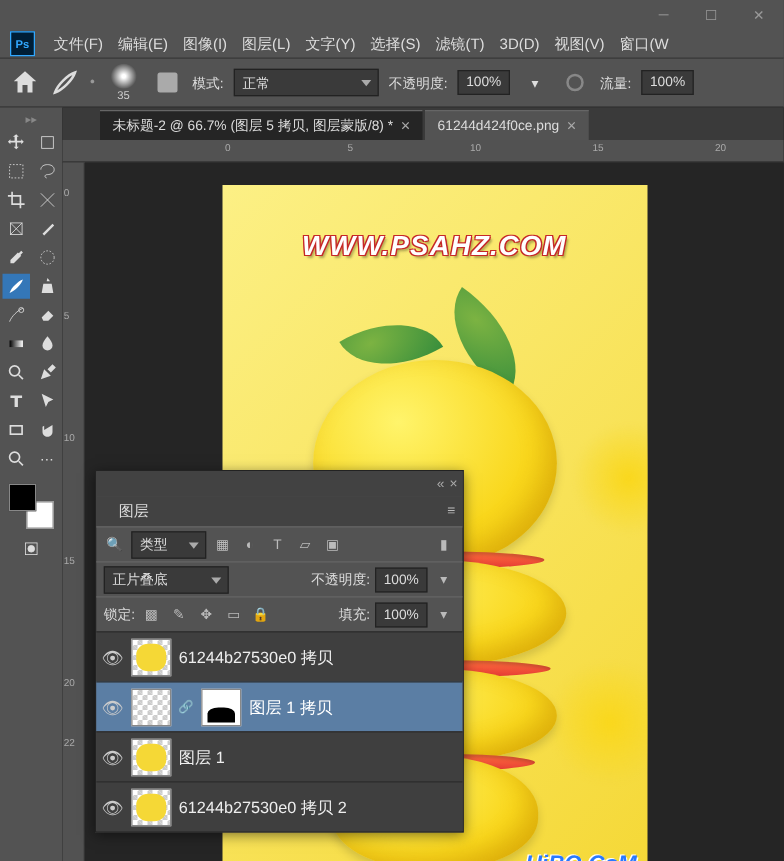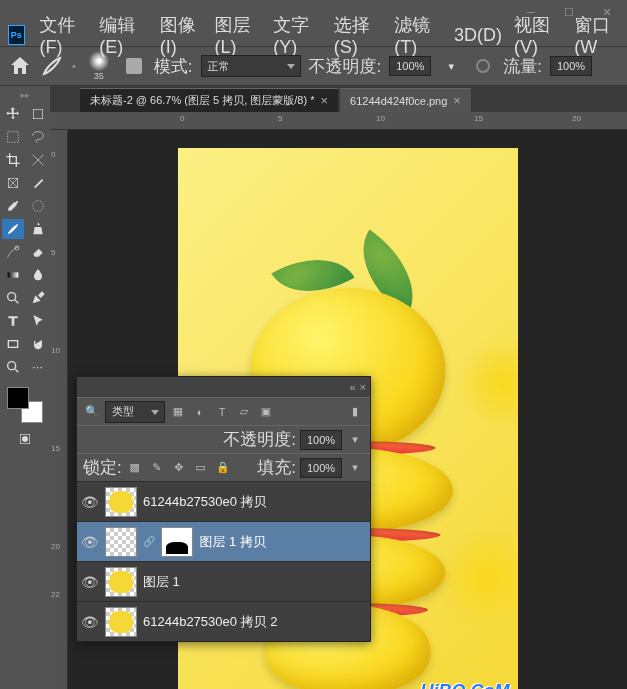--- a/index.html
+++ b/index.html
@@ -1,29 +1,29 @@
 <!DOCTYPE html>
 <html><head>
 <meta charset="utf-8">
 <style>
 * { margin: 0; padding: 0; box-sizing: border-box; user-select: none; }
 body { width: 627px; height: 689px; background: #535353; font-family: "Microsoft YaHei", sans-serif; font-size: 11px; color: #ddd; overflow: hidden; position: relative; }
 .titlebar { height: 24px; background: #535353; display: flex; align-items: center; justify-content: flex-end; padding: 0 6px; gap: 10px; }
 .titlebar .win-btn { width: 28px; height: 20px; color: #999; display: flex; align-items: center; justify-content: center; }
 .menubar { height: 22px; background: #535353; display: flex; align-items: center; padding-left: 8px; gap: 2px; }
 .ps-logo { width: 20px; height: 20px; background: #001e36; border: 1px solid #31a8ff; color: #31a8ff; font-size: 9px; font-weight: bold; display: flex; align-items: center; justify-content: center; margin-right: 8px; }
-.menu-item { padding: 2px 5px; color: #ddd; font-size: 18px; }
+.menu-item { padding: 2px 5px; color: #ddd; font-size: 12px; }
 .optbar { height: 40px; background: #535353; border-top: 1px solid #383838; border-bottom: 1px solid #383838; display: flex; align-items: center; padding-left: 8px; gap: 8px; }
 .opt-icon { width: 24px; height: 24px; display: flex; align-items: center; justify-content: center; color: #ddd; }
 .brush-preview { width: 30px; height: 30px; display: flex; flex-direction: column; align-items: center; }
 .brush-circle { width: 22px; height: 22px; background: radial-gradient(circle, #fff 10%, transparent 70%); border-radius: 50%; }
 .select { background: #3a3a3a; border: 1px solid #222; height: 22px; padding: 0 18px 0 6px; color: #ddd; display: flex; align-items: center; position: relative; font-size: 11px; }
 .select::after { content: ""; position: absolute; right: 5px; top: 8px; border-left: 4px solid transparent; border-right: 4px solid transparent; border-top: 5px solid #aaa; }
 .input-pct { background: #3a3a3a; border: 1px solid #222; height: 20px; width: 42px; color: #ddd; text-align: center; font-size: 11px; display: inline-flex; align-items: center; justify-content: center; }
-.opt-label { font-size: 17px; color: #ddd; }
+.opt-label { font-size: 11px; color: #ddd; }
 .main { display: flex; height: calc(689px - 86px); background: #252525; }
 .toolbar { width: 50px; background: #535353; padding-top: 4px; display: flex; flex-direction: column; align-items: center; }
 .tool-grid { display: grid; grid-template-columns: 22px 22px; gap: 3px; margin-top: 2px; }
 .tool { width: 22px; height: 20px; display: flex; align-items: center; justify-content: center; color: #ddd; position: relative; }
 .tool.active { background: #3477b8; }
 .tool svg { width: 16px; height: 16px; }
 .swatches { margin-top: 10px; position: relative; width: 36px; height: 36px; }
 .swatch-fg { position: absolute; width: 22px; height: 22px; background: #000; border: 1px solid #888; top: 0; left: 0; z-index: 2; }
 .swatch-bg { position: absolute; width: 22px; height: 22px; background: #fff; border: 1px solid #888; bottom: 0; right: 0; }
 .canvas-area { flex: 1; background: #252525; position: relative; }
@@ -114,21 +114,21 @@
   <div class="brush-preview">
     <div class="brush-circle"></div>
     <span style="font-size:9px;color:#ccc">35</span>
   </div>
   <div class="opt-icon">
       <svg viewBox="0 0 24 24" fill="#aaa">
         <rect x="4" y="4" width="16" height="16" rx="2"></rect>
       </svg>
     </div>
   <span class="opt-label">模式:</span>
-  <div class="select" style="width:100px">
+  <div class="select" style="width:116px">
       <span>正常</span>
     </div>
   <span class="opt-label">不透明度:</span>
   <div class="input-pct">100%</div>
   <div class="opt-icon">▾</div>
   <div class="opt-icon">
       <svg viewBox="0 0 24 24" fill="none" stroke="#888" stroke-width="2">
         <circle cx="12" cy="12" r="6"></circle>
       </svg>
     </div>
@@ -300,20 +300,21 @@
     <div class="ruler-v">
       <span style="top:20px">0</span>
       <span style="top:118px">5</span>
       <span style="top:216px">10</span>
       <span style="top:314px">15</span>
       <span style="top:412px">20</span>
       <span style="top:460px">22</span>
     </div>
     <div class="work">
       <div class="canvas">
+        <div class="wm">WWW.PSAHZ.COM</div>
         <div class="splash splash1"></div>
         <div class="splash splash2"></div>
         <div class="splash splash3"></div>
         <div class="lemon">
           <div class="leaf leaf1"></div>
           <div class="leaf leaf2"></div>
           <div class="slice slice-top"></div>
           <div class="flesh flesh1"></div>
           <div class="slice slice-mid"></div>
           <div class="flesh flesh2"></div>
@@ -325,34 +326,42 @@
       </div>
     </div>
   </div>
 </div>
 
 <div class="panel">
   <div class="panel-hdr">
     <span>«</span>
     <span>×</span>
   </div>
+  <div class="panel-tabs">
+    <div class="panel-tab">图层</div>
+    <div class="spacer" style="flex:1"></div>
+    <div class="pill-icon">≡</div>
+  </div>
   <div class="panel-row">
     <div class="pill-icon">🔍</div>
     <div class="select" style="width:60px">
         <span>类型</span>
       </div>
     <div class="pill-icon">▦</div>
     <div class="pill-icon">◐</div>
     <div class="pill-icon">T</div>
     <div class="pill-icon">▱</div>
     <div class="pill-icon">▣</div>
     <div class="spacer"></div>
     <div class="pill-icon">▮</div>
   </div>
   <div class="panel-row">
+    <div class="select" style="width:100px">
+        <span>正片叠底</span>
+      </div>
     <div class="spacer"></div>
     <span class="opt-label">不透明度:</span>
     <div class="input-pct">100%</div>
     <div class="pill-icon">▾</div>
   </div>
   <div class="panel-row">
     <span class="opt-label">锁定:</span>
     <div class="pill-icon">▩</div>
     <div class="pill-icon">✎</div>
     <div class="pill-icon">✥</div>

